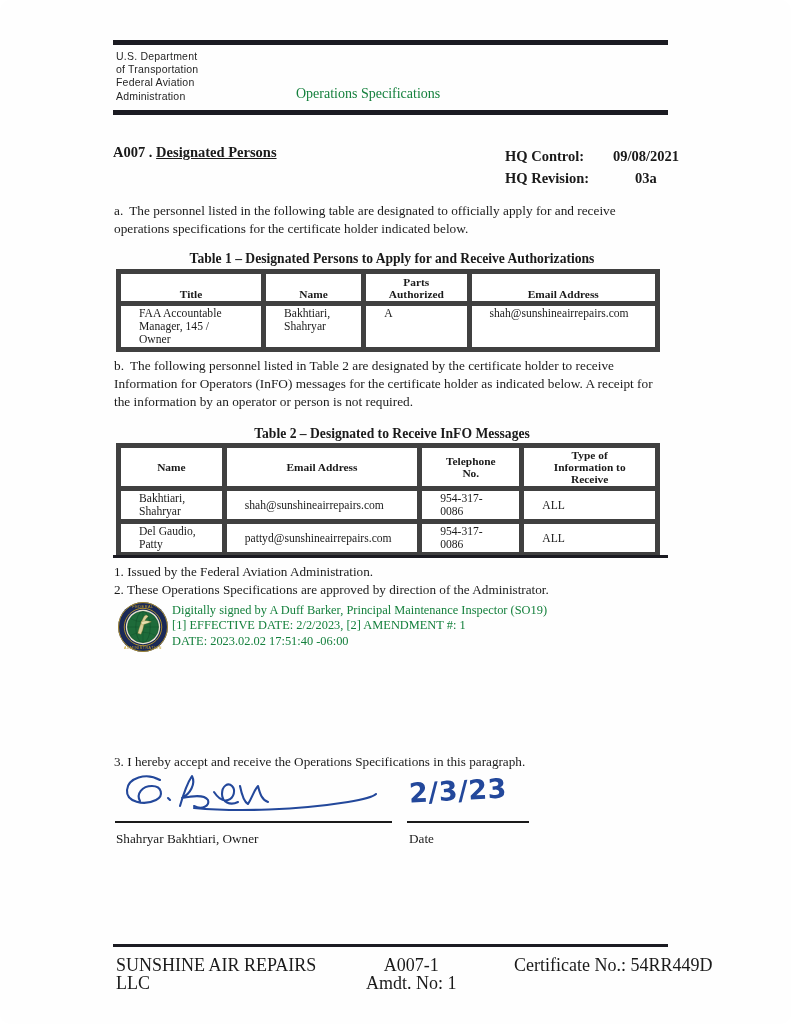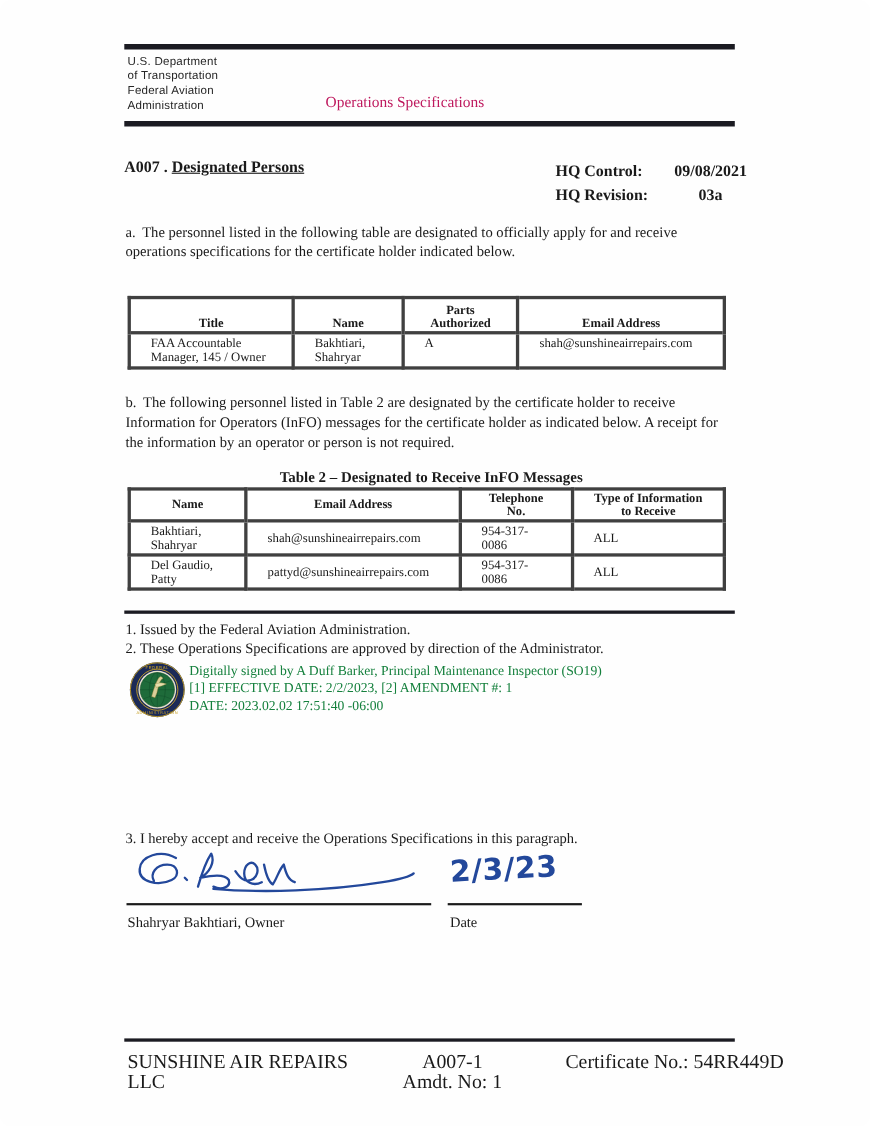--- a/index.html
+++ b/index.html
@@ -47,21 +47,21 @@
     font-size: 10.5px;
     line-height: 13.2px;
     color: #262626;
     letter-spacing: 0.02em;
   }
   .ops-title {
     position: absolute;
     left: 296px;
     top: 86px;
     font-size: 14px;
-    color: #be185d;
+    color: #15803d;
   }
 
   
   .sec-title {
     position: absolute;
     left: 113px;
     top: 144px;
     font-size: 14.5px;
     font-weight: bold;
   }
@@ -101,21 +101,21 @@
   }
 
   
   table.doc {
     position: absolute;
     border-collapse: collapse;
     font-size: 11.6px;
     background: #fff;
   }
   table.doc td, table.doc th {
-    border: 3px solid #404040;
+    border: 5px solid #404040;
     padding: 1px 18px;
     vertical-align: top;
     font-weight: normal;
   }
   table.doc thead th {
     text-align: center;
     vertical-align: bottom;
     font-weight: bold;
     font-size: 11.4px;
     border-bottom: 2px solid #000;
@@ -231,20 +231,21 @@
     </div>
     <div>
       <span class="lbl">HQ Revision:</span><span class="val rev">03a</span>
     </div>
   </div>
 
   <div class="para" style="top:202px;">
     <span class="mark">a.</span><span>The personnel listed in the following table are designated to officially apply for and receive operations specifications for the certificate holder indicated below.</span>
   </div>
 
+  <div class="tbl-cap" style="top:251px;">Table 1 – Designated Persons to Apply for and Receive Authorizations</div>
   <table class="doc" id="table1">
     <thead>
       <tr>
         <th style="width:205px;">Title</th>
         <th style="width:88px;">Name</th>
         <th style="width:85px;">Parts<br>Authorized</th>
         <th style="width:166px;">Email Address</th>
       </tr>
     </thead>
     <tbody>

